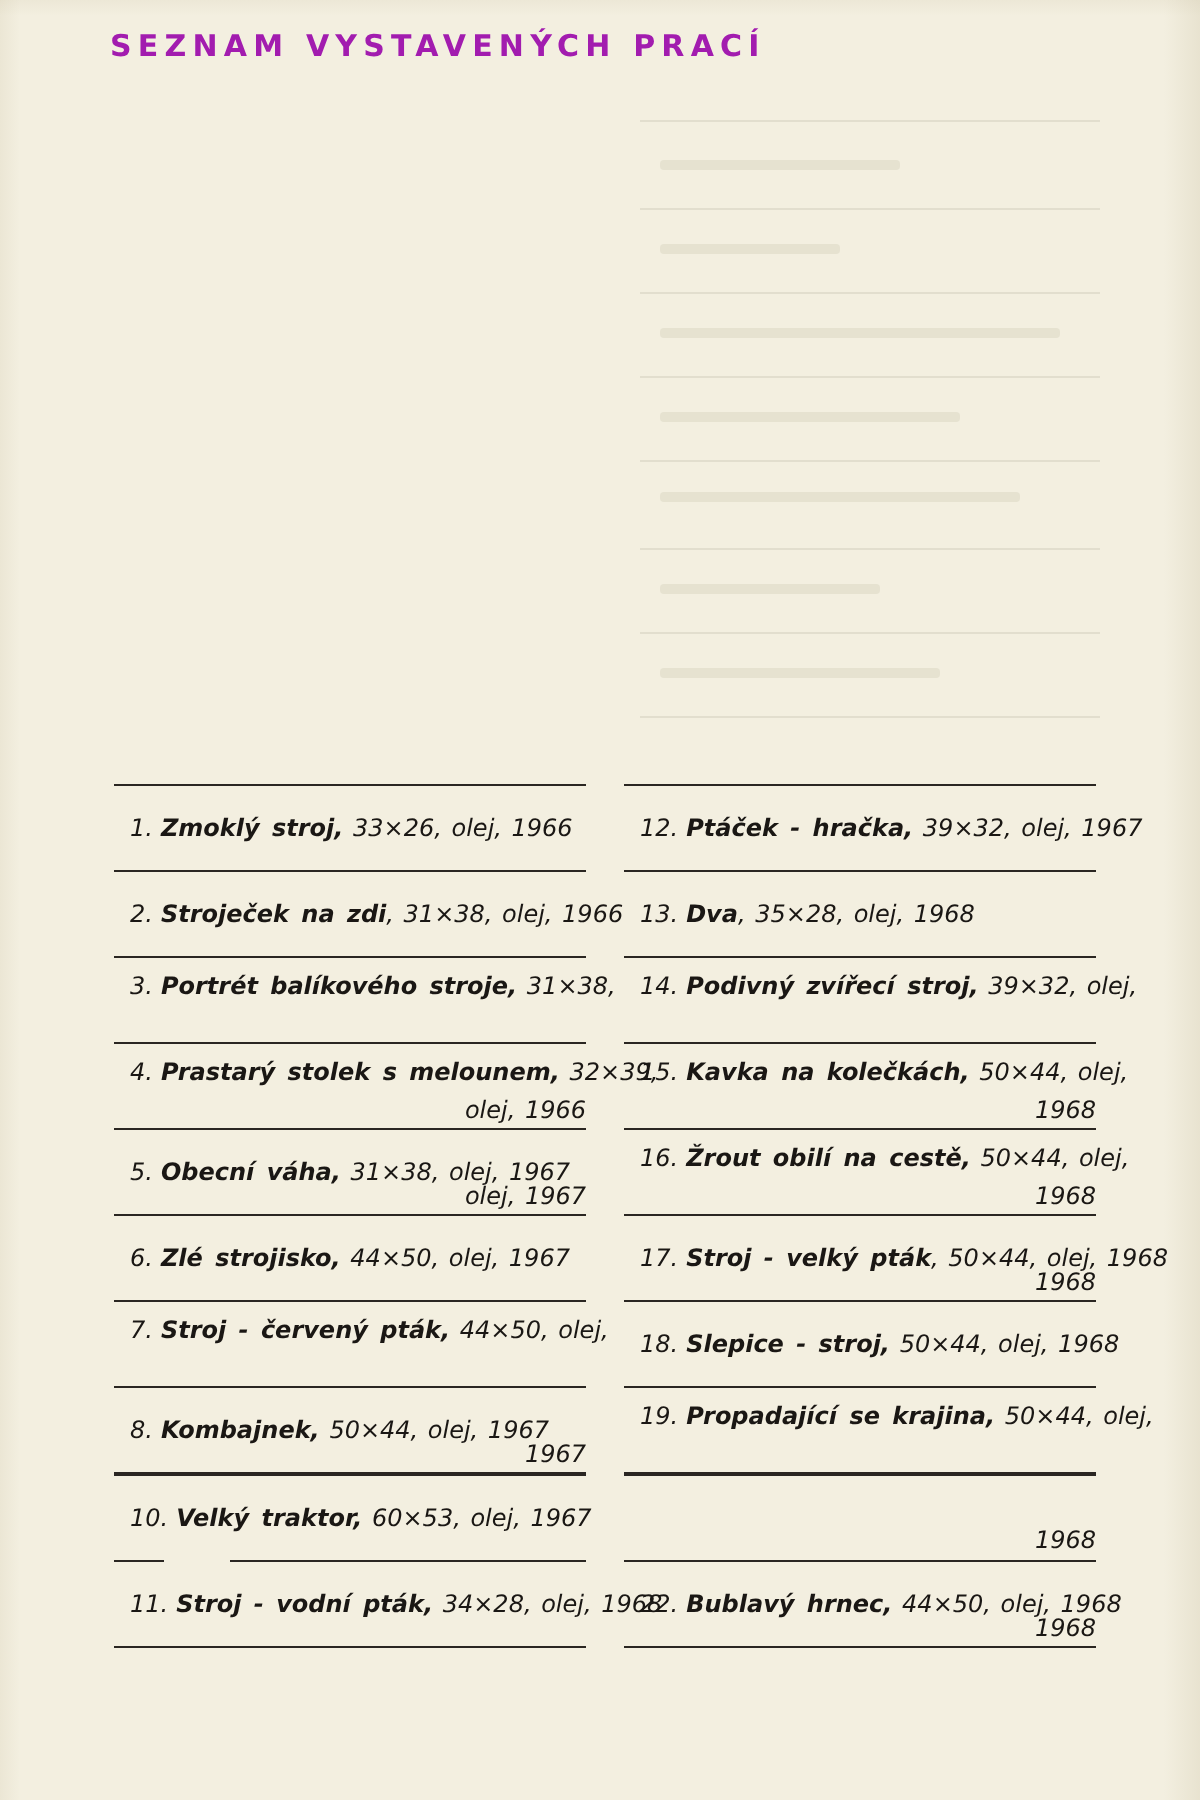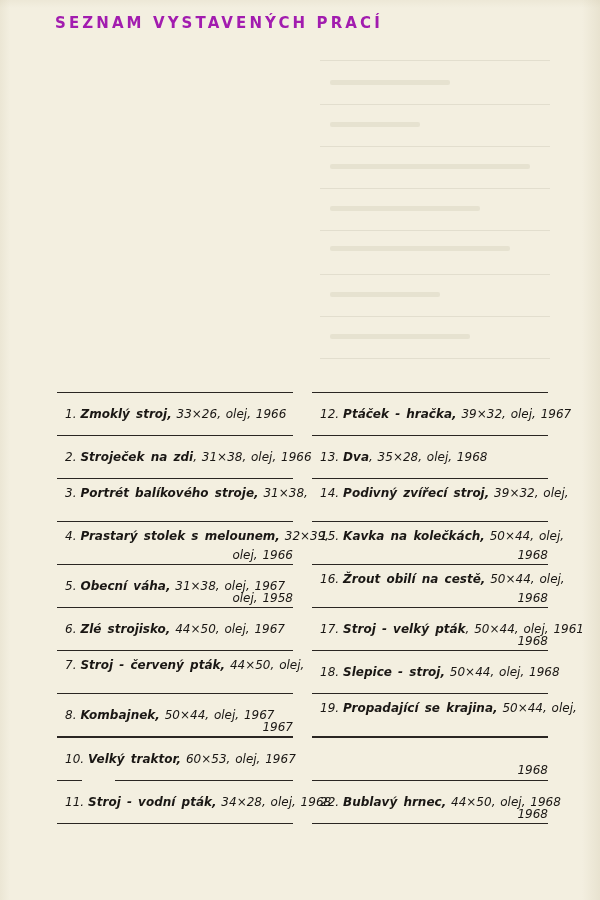--- a/index.html
+++ b/index.html
@@ -146,21 +146,21 @@
   <div class="rule"></div>
 
   <div class="entry double">
     <span class="line1"><span class="num">3.</span><span class="name">Portrét balíkového stroje,</span><span class="rest"> 31×38,</span></span>
     <span class="line2 rest">olej, 1966</span>
   </div>
   <div class="rule"></div>
 
   <div class="entry double">
     <span class="line1"><span class="num">4.</span><span class="name">Prastarý stolek s melounem,</span><span class="rest"> 32×39,</span></span>
-    <span class="line2 rest">olej, 1958</span>
+    <span class="line2 rest">olej, 1967</span>
   </div>
   <div class="rule"></div>
 
   <div class="entry single">
     <span class="line1"><span class="num">5.</span><span class="name">Obecní váha,</span><span class="rest"> 31×38, olej, 1967</span></span>
   </div>
   <div class="rule"></div>
 
   <div class="entry single">
     <span class="line1"><span class="num">6.</span><span class="name">Zlé strojisko,</span><span class="rest"> 44×50, olej, 1967</span></span>
@@ -216,21 +216,21 @@
   </div>
   <div class="rule"></div>
 
   <div class="entry double">
     <span class="line1"><span class="num">16.</span><span class="name">Žrout obilí na cestě,</span><span class="rest"> 50×44, olej,</span></span>
     <span class="line2 rest">1968</span>
   </div>
   <div class="rule"></div>
 
   <div class="entry single">
-    <span class="line1"><span class="num">17.</span><span class="name">Stroj - velký pták</span><span class="rest">, 50×44, olej, 1961</span></span>
+    <span class="line1"><span class="num">17.</span><span class="name">Stroj - velký pták</span><span class="rest">, 50×44, olej, 1968</span></span>
   </div>
   <div class="rule"></div>
 
   <div class="entry single">
     <span class="line1"><span class="num">18.</span><span class="name">Slepice - stroj,</span><span class="rest"> 50×44, olej, 1968</span></span>
   </div>
   <div class="rule"></div>
 
   <div class="entry double">
     <span class="line1"><span class="num">19.</span><span class="name">Propadající se krajina,</span><span class="rest"> 50×44, olej,</span></span>

